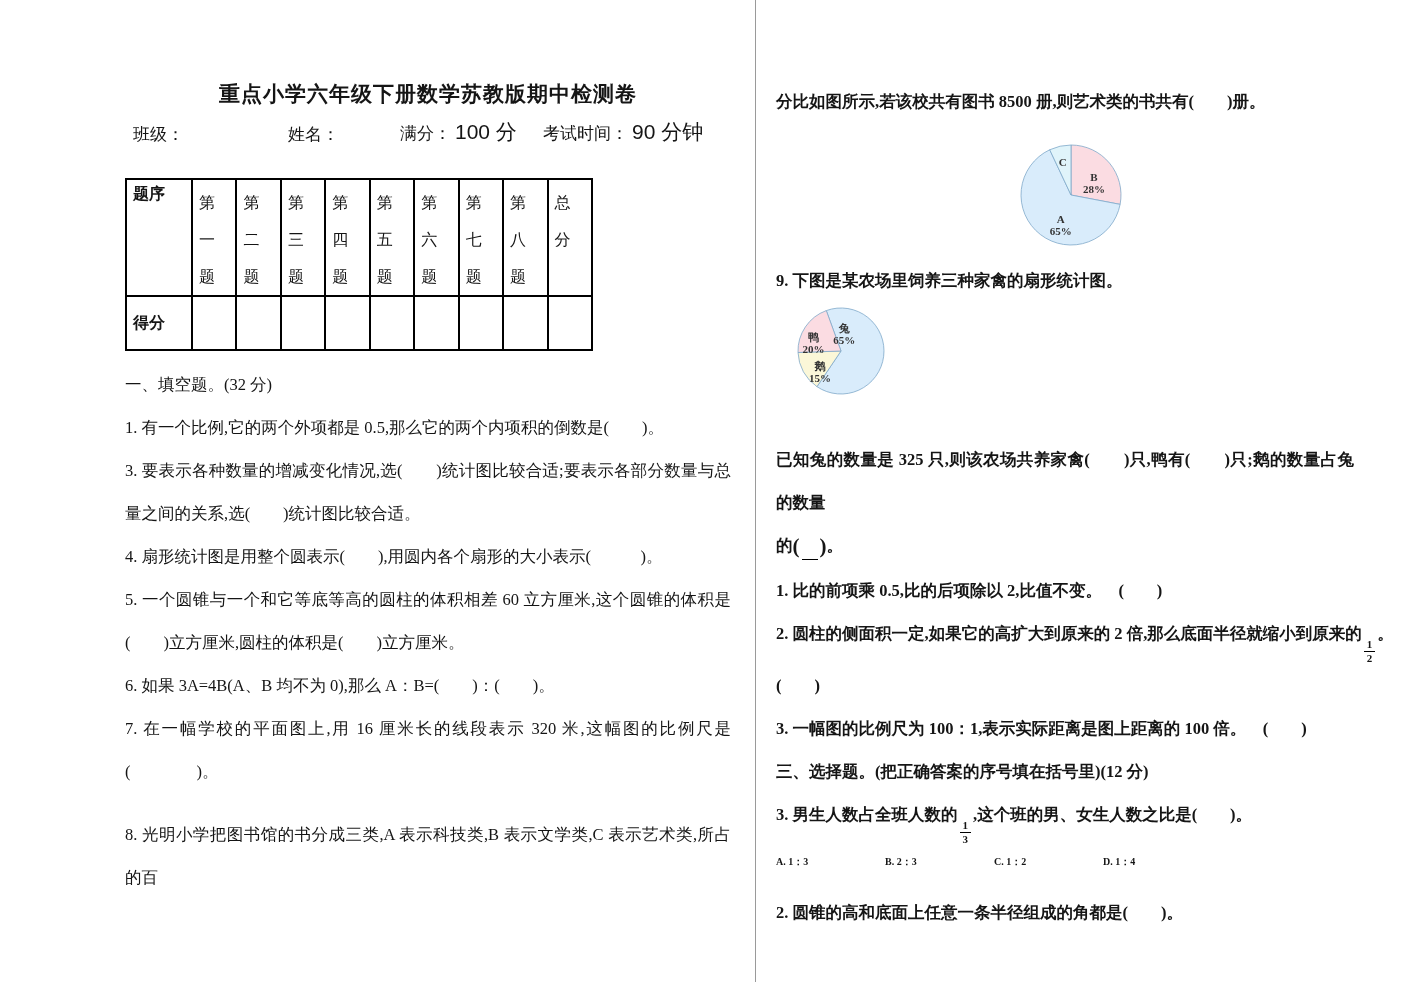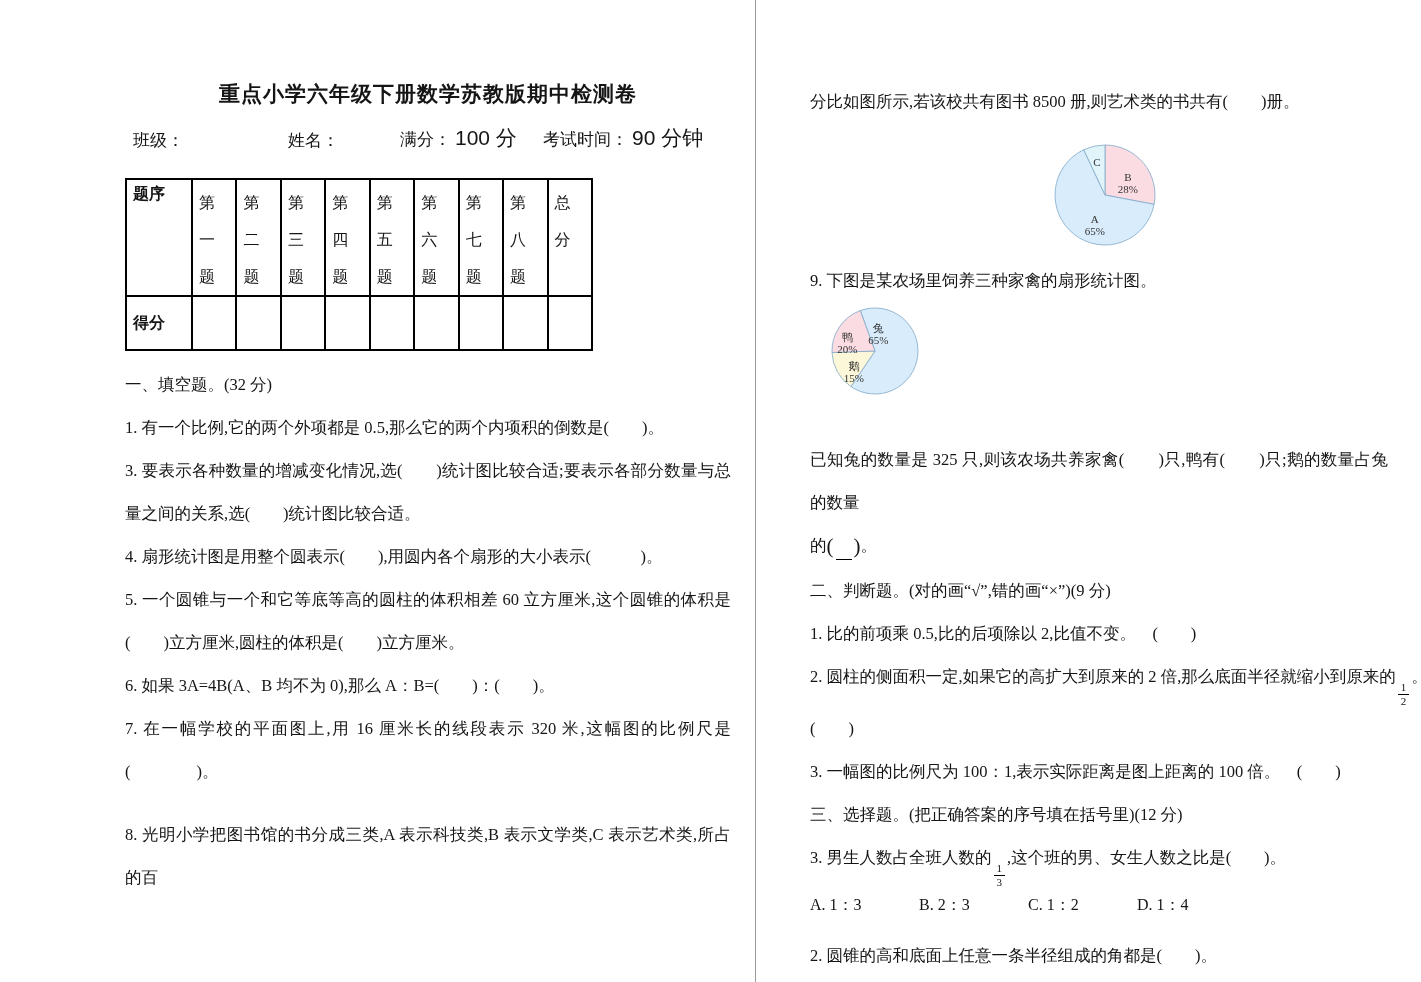--- a/index.html
+++ b/index.html
@@ -4,27 +4,27 @@
 <style>
   html,body{margin:0;padding:0;}
   body{
     width:1421px;height:982px;position:relative;overflow:hidden;
     background:#ffffff;color:#151515;
     font-family:"Liberation Serif","DejaVu Serif",serif;
   }
   .divider{position:absolute;left:755px;top:0;height:982px;width:1px;background:#9a9a9a;}
   .col{position:absolute;top:0;}
   .col-left{left:125px;width:606px;}
-  .col-right{left:810px;width:578px;}
+  .col-right{left:776px;width:578px;font-weight:bold;}
 
   .title{margin:80px 0 0 0;text-align:center;font-size:21px;font-weight:bold;
          font-family:"Liberation Sans","DejaVu Sans",sans-serif;letter-spacing:1px;}
 
   .info-row{position:relative;height:34px;margin-top:20px;font-size:17px;}
-  .info-row .lbl{position:absolute;bottom:10px;}
+  .info-row .lbl{position:absolute;bottom:16px;}
   .info-row .val{font-size:21px;font-family:"Liberation Sans","DejaVu Sans",sans-serif;margin-left:4px;}
   .pos-class{left:8px;}  .pos-name{left:163px;}  .pos-score{left:275px;}  .pos-time{left:418px;}
 
   table.score-table{border-collapse:collapse;table-layout:fixed;width:468px;margin-top:16px;}
   table.score-table td{border:2px solid #000;font-size:16px;}
   td.corner{width:58px;font-weight:bold;font-size:17px;vertical-align:top;padding:4px 0 0 6px;}
   td.qcol{vertical-align:top;padding:4px 6px 0 6px;line-height:37px;height:84px;}
   td.rowlabel{font-weight:bold;font-size:17px;padding-left:6px;height:50px;}
   td.blank-cell{height:50px;}
 
@@ -40,21 +40,21 @@
   .q9{margin-top:12px;}
   .conclusion{margin-top:42px;}
 
   .frac{display:inline-flex;flex-direction:column;text-align:center;vertical-align:-9px;
         font-size:11px;line-height:11px;margin:0 2px;}
   .frac .num{border-bottom:1px solid #000;padding:0 3px 1px 3px;}
   .frac .den{padding-top:1px;}
   .frac.blank .num,.frac.blank .den{width:16px;height:9px;padding:0;}
   .bigparen{font-size:21px;vertical-align:-2px;}
 
-  .options-row{line-height:34px;font-size:16px;}
+  .options-row{line-height:34px;font-size:10px;}
   .options-row .option{display:inline-block;width:109px;}
   .options-row .option:last-child{width:auto;}
   .choice-q2{margin-top:12px;}
 
   svg text{font-family:"Liberation Serif","DejaVu Serif",serif;}
 </style>
 </head>
 <body>
 
 <div class="divider"></div>
@@ -138,21 +138,20 @@
         <text x="17.4" y="34.9" text-anchor="middle" font-size="11" fill="#333">鸭</text>
         <text x="17.4" y="46.9" text-anchor="middle" font-size="11" fill="#333">20%</text>
       </svg></div>
 
   <p class="para conclusion">已知兔的数量是 325 只,则该农场共养家禽(　　)只,鸭有(　　)只;鹅的数量占兔的数量</p>
   <p class="para"><span>的</span><span class="bigparen">(</span><span class="frac blank">
         <span class="num"></span>
         <span class="den"></span>
       </span><span class="bigparen">)</span><span>。</span></p>
 
-  <p class="para">二、判断题。(对的画“√”,错的画“×”)(9 分)</p>
   <p class="para">1. 比的前项乘 0.5,比的后项除以 2,比值不变。　(　　)</p>
   <p class="para nowrap"><span>2. 圆柱的侧面积一定,如果它的高扩大到原来的 2 倍,那么底面半径就缩小到原来的</span><span class="frac">
         <span class="num">1</span>
         <span class="den">2</span>
       </span><span>。</span></p>
   <p class="para">(　　)</p>
   <p class="para">3. 一幅图的比例尺为 100：1,表示实际距离是图上距离的 100 倍。　(　　)</p>
 
   <p class="para">三、选择题。(把正确答案的序号填在括号里)(12 分)</p>
   <p class="para"><span>3. 男生人数占全班人数的</span><span class="frac">

